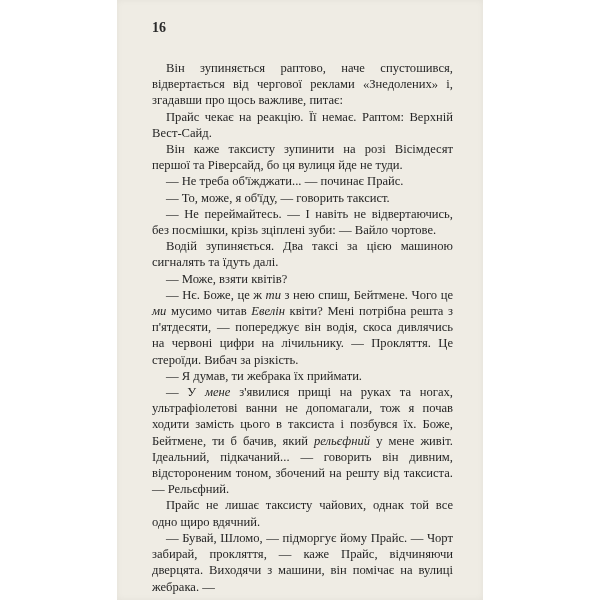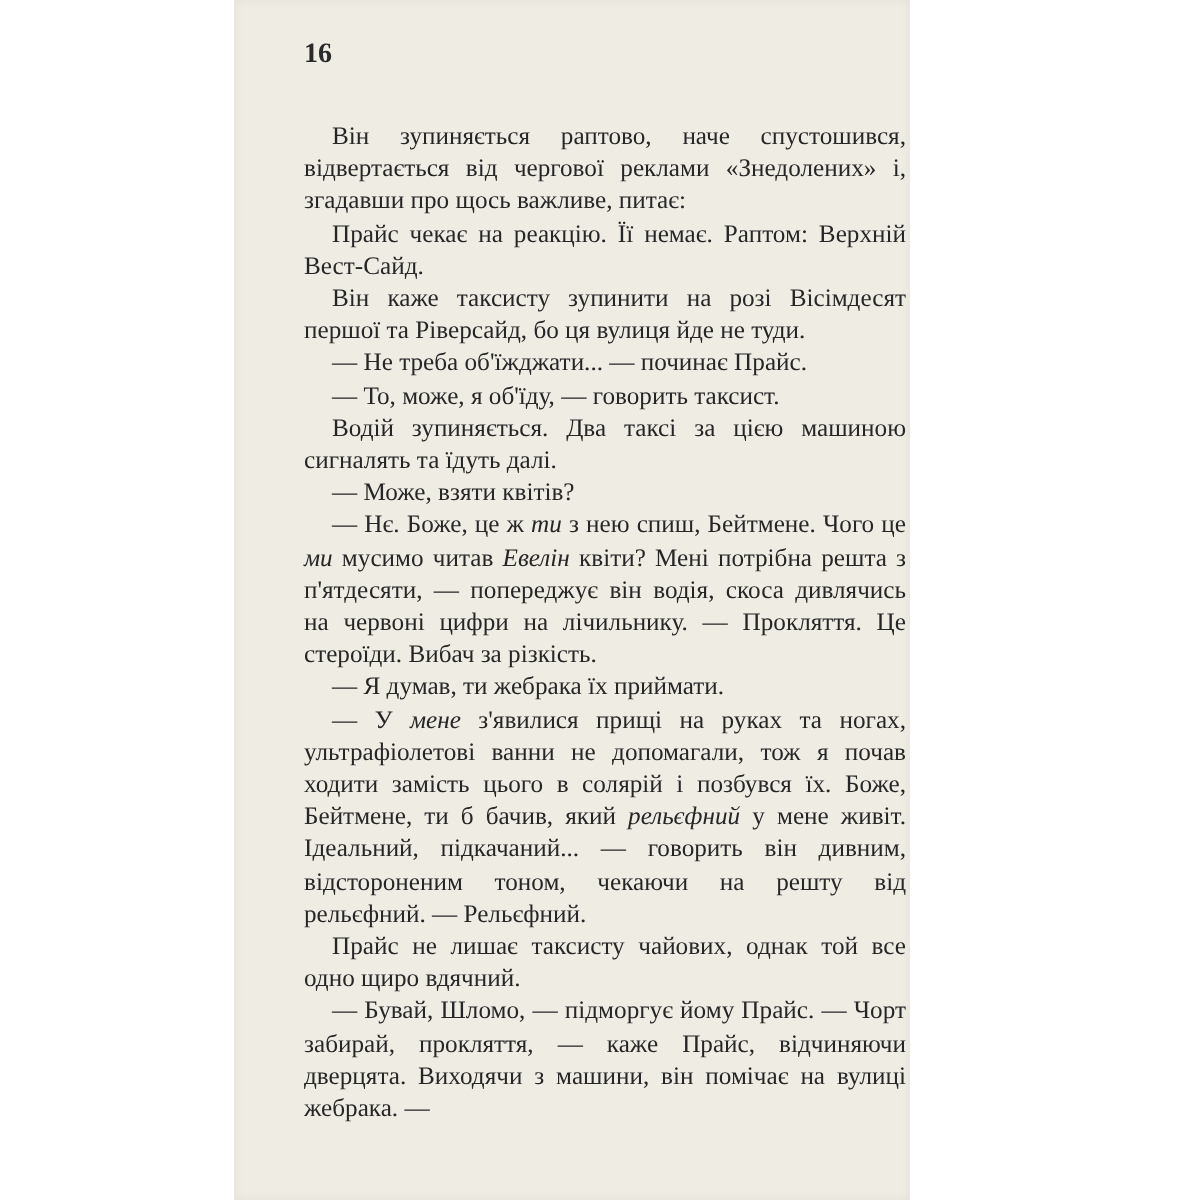--- a/index.html
+++ b/index.html
@@ -1,20 +1,20 @@
 <!DOCTYPE html>
 <html><head>
   <meta charset="utf-8">
   <style>
     html, body { margin: 0; padding: 0; }
     body {
       width: 600px; height: 600px; background: #ffffff; position: relative; overflow: hidden;
     }
     .page {
-      position: absolute; left: 117px; top: 0; width: 338px; height: 600px;
+      position: absolute; left: 117px; top: 0; width: 366px; height: 600px;
       background: #efece4;
       box-shadow: inset 0 0 6px rgba(0,0,0,0.05);
     }
     .page-number {
       position: absolute; left: 35px; top: 20px;
       font-family: "Liberation Serif", "DejaVu Serif", serif;
       font-size: 14px; color: #2a2a2a; font-weight: bold;
     }
     .text {
       position: absolute; left: 35px; top: 60px; width: 301px;
@@ -29,21 +29,22 @@
 <body>
 
 <div class="page">
   <div class="page-number">16</div>
   <div class="text" id="body-text">
       <p><span>Він зупиняється раптово, наче спустошився, відвертається від чергової реклами «Знедолених» і, згадавши про щось важливе, питає:</span></p>
       <p><span>Прайс чекає на реакцію. Її немає. Раптом: Верхній Вест-Сайд.</span></p>
       <p><span>Він каже таксисту зупинити на розі Вісімдесят першої та Ріверсайд, бо ця вулиця йде не туди.</span></p>
       <p><span>— Не треба об'їжджати... — починає Прайс.</span></p>
       <p><span>— То, може, я об'їду, — говорить таксист.</span></p>
+      <p><span>— Не переймайтесь. — І навіть не відвертаючись, без посмішки, крізь зціплені зуби: — Вайло чортове.</span></p>
       <p><span>Водій зупиняється. Два таксі за цією машиною сигналять та їдуть далі.</span></p>
       <p><span>— Може, взяти квітів?</span></p>
       <p><span>— Нє. Боже, це ж </span><em>ти</em><span> з нею спиш, Бейтмене. Чого це </span><em>ми</em><span> мусимо читав </span><em>Евелін</em><span> квіти? Мені потрібна решта з п'ятдесяти, — попереджує він водія, скоса дивлячись на червоні цифри на лічильнику. — Прокляття. Це стероїди. Вибач за різкість.</span></p>
       <p><span>— Я думав, ти жебрака їх приймати.</span></p>
-      <p><span>— У </span><em>мене</em><span> з'явилися прищі на руках та ногах, ультрафіолетові ванни не допомагали, тож я почав ходити замість цього в солярій і позбувся їх. Боже, Бейтмене, ти б бачив, який </span><em>рельєфний</em><span> у мене живіт. Ідеальний, підкачаний... — говорить він дивним, відстороненим тоном, чекаючи на решту від рельєфний. — Рельєфний.</span></p>
+      <p><span>— У </span><em>мене</em><span> з'явилися прищі на руках та ногах, ультрафіолетові ванни не допомагали, тож я почав ходити замість цього в таксиста і позбувся їх. Боже, Бейтмене, ти б бачив, який </span><em>рельєфний</em><span> у мене живіт. Ідеальний, підкачаний... — говорить він дивним, відстороненим тоном, збочений на решту від таксиста. — Рельєфний.</span></p>
       <p><span>Прайс не лишає таксисту чайових, однак той все одно щиро вдячний.</span></p>
       <p><span>— Бувай, Шломо, — підморгує йому Прайс. — Чорт забирай, прокляття, — каже Прайс, відчиняючи дверцята. Виходячи з машини, він помічає на вулиці жебрака. — </span></p>
     </div>
 </div>
 
 </body></html>

